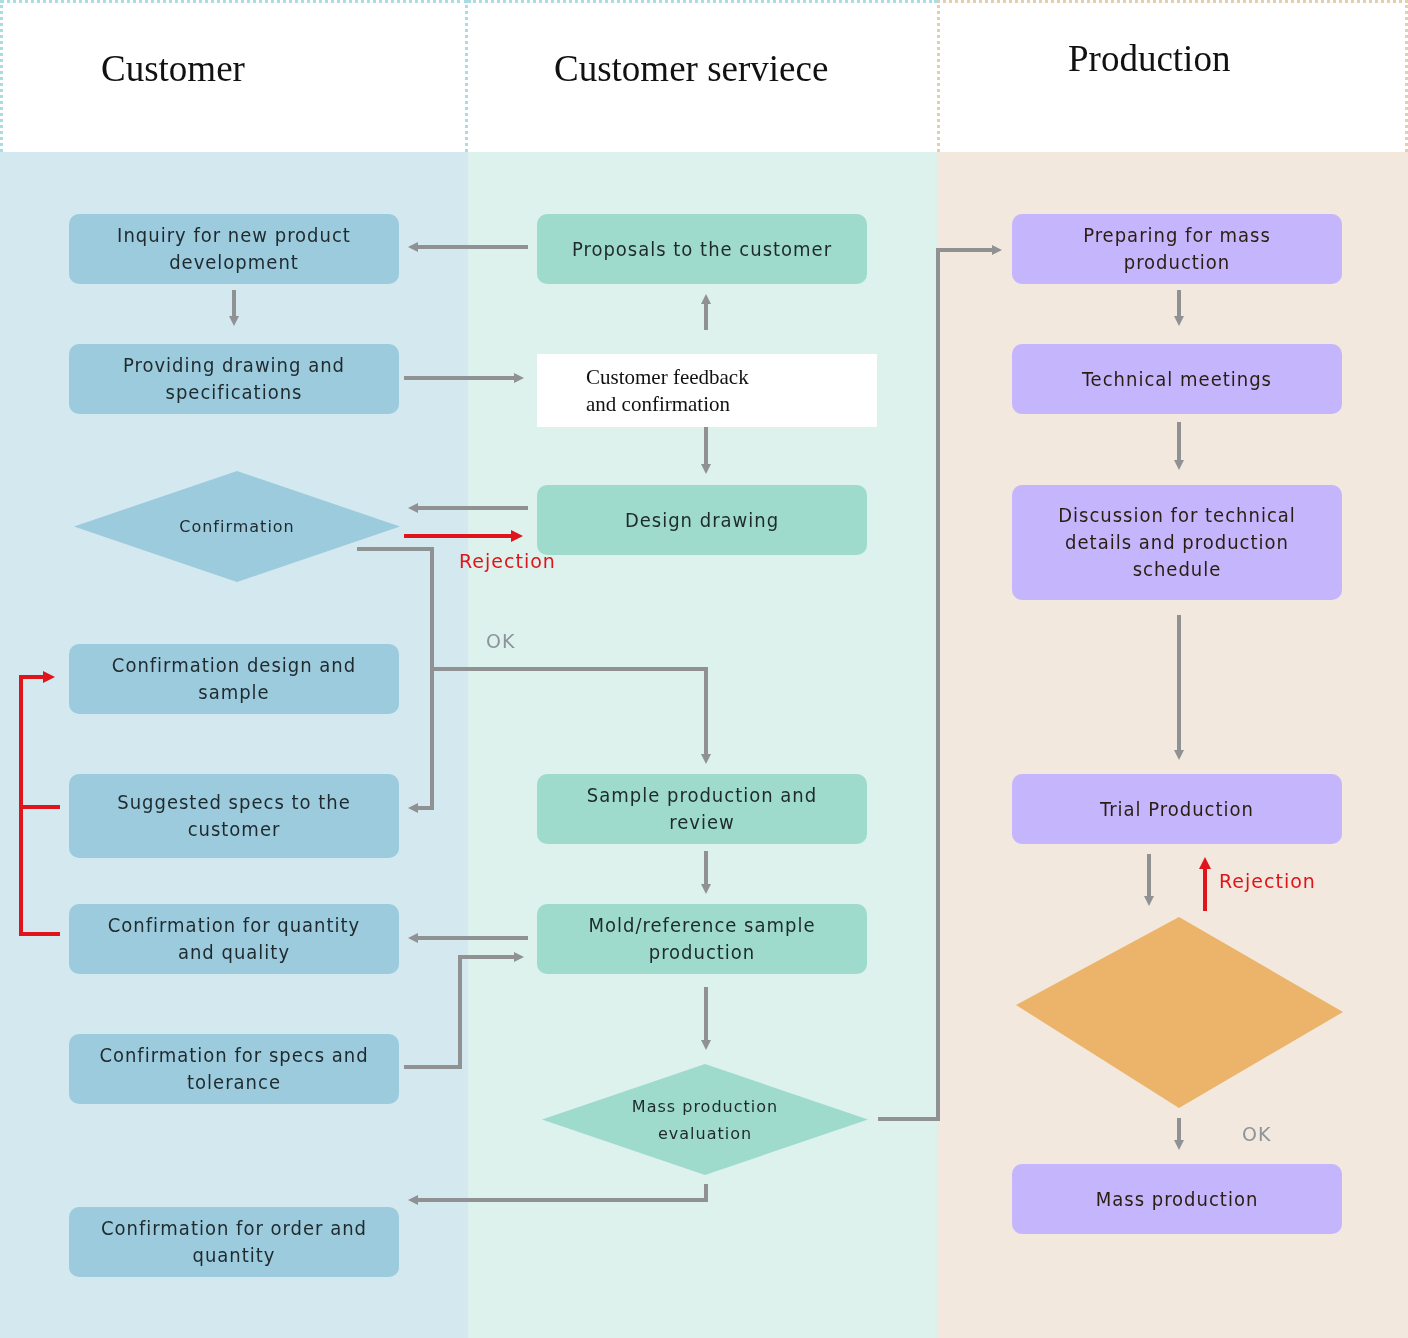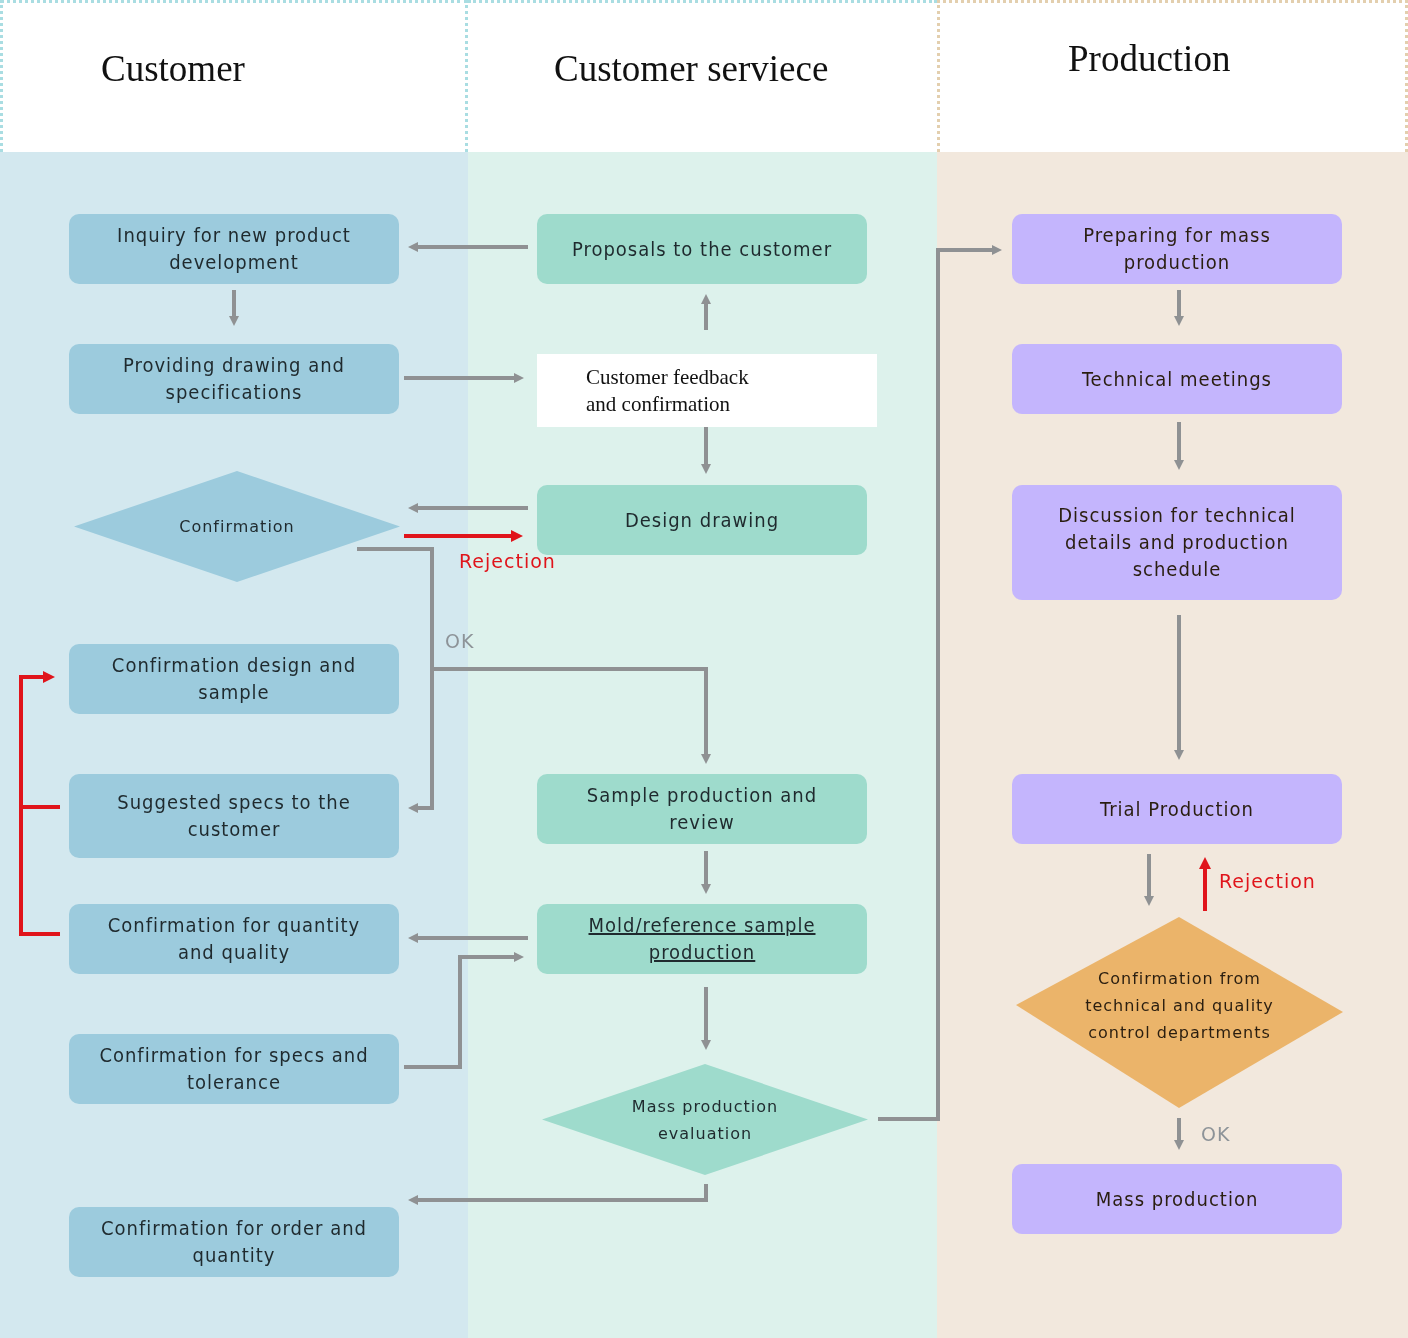--- a/index.html
+++ b/index.html
@@ -24,21 +24,21 @@
   .text { white-space: pre-line; }
 
   .diamond { position: absolute; display: flex; align-items: center; justify-content: center; text-align: center; font-family: "DejaVu Sans", sans-serif; font-size: 16px; letter-spacing: 1px; line-height: 27px; color: #1f2a2e; }
   .diamond svg { position: absolute; left: 0; top: 0; }
   .diamond .text { position: relative; }
 
   #white-note { position: absolute; left: 537px; top: 354px; width: 340px; height: 73px; background: #fff; box-sizing: border-box; padding: 10px 0 0 49px; font-family: "Liberation Serif", serif; font-size: 21px; line-height: 27px; color: #111; white-space: pre-line; }
 
   .lbl { position: absolute; font-family: "DejaVu Sans", sans-serif; font-size: 19px; letter-spacing: 1px; white-space: nowrap; }
   .red-lbl { color: #e0141b; }
-  .ok-lbl { color: #8d9398; }
+  .ok-lbl { color: #8d9398; margin-left: 41px; }
 
   #connectors { position: absolute; left: 0; top: 0; }
 </style>
 </head>
 <body>
 
 <div class="lane-bg" id="lane-bg-customer"></div>
 <div class="lane-bg" id="lane-bg-service"></div>
 <div class="lane-bg" id="lane-bg-production"></div>
 
@@ -130,21 +130,21 @@
   </div>
 <div id="white-note">Customer feedback
 and confirmation</div>
 <div class="box green" style="left:537px;top:485px;width:330px;height:70px;padding-left:20px;">
     <span class="text">Design drawing</span>
   </div>
 <div class="box green" style="left:537px;top:774px;width:330px;height:70px;">
     <span class="text">Sample production and
 review</span>
   </div>
-<div class="box green" style="left:537px;top:904px;width:330px;height:70px;text-decoration:underline;">
+<div class="box green" style="left:537px;top:904px;width:330px;height:70px;">
     <span class="text">Mold/reference sample
 production</span>
   </div>
 <div class="diamond" style="left:542px;top:1064px;width:326px;height:111px;">
   <svg width="326" height="111">
       <polygon points="0,55.5 163,0 326,55.5 163,111" fill="#9edbcc"></polygon>
     </svg>
   <span class="text">Mass production
 evaluation</span>
 </div>
@@ -161,23 +161,20 @@
 details and production
 schedule</span>
   </div>
 <div class="box orange" style="left:1012px;top:774px;width:330px;height:70px;">
     <span class="text">Trial Production</span>
   </div>
 <div class="diamond" style="left:1016px;top:917px;width:327px;height:191px;">
   <svg width="327" height="191">
       <polygon points="0,88 163,0 327,95 163,191" fill="#ebb46a"></polygon>
     </svg>
-  <span class="text" style="margin-top:-14px;color:#2a1e10;">Confirmation from
-technical and quality
-control departments</span>
 </div>
 <div class="box orange" style="left:1012px;top:1164px;width:330px;height:70px;">
     <span class="text">Mass production</span>
   </div>
 
 <span class="lbl red-lbl" style="left:459px;top:550px;">Rejection</span>
 <span class="lbl ok-lbl" style="left:445px;top:630px;">OK</span>
 <span class="lbl red-lbl" style="left:1219px;top:870px;">Rejection</span>
 <span class="lbl ok-lbl" style="left:1201px;top:1123px;">OK</span>
 

